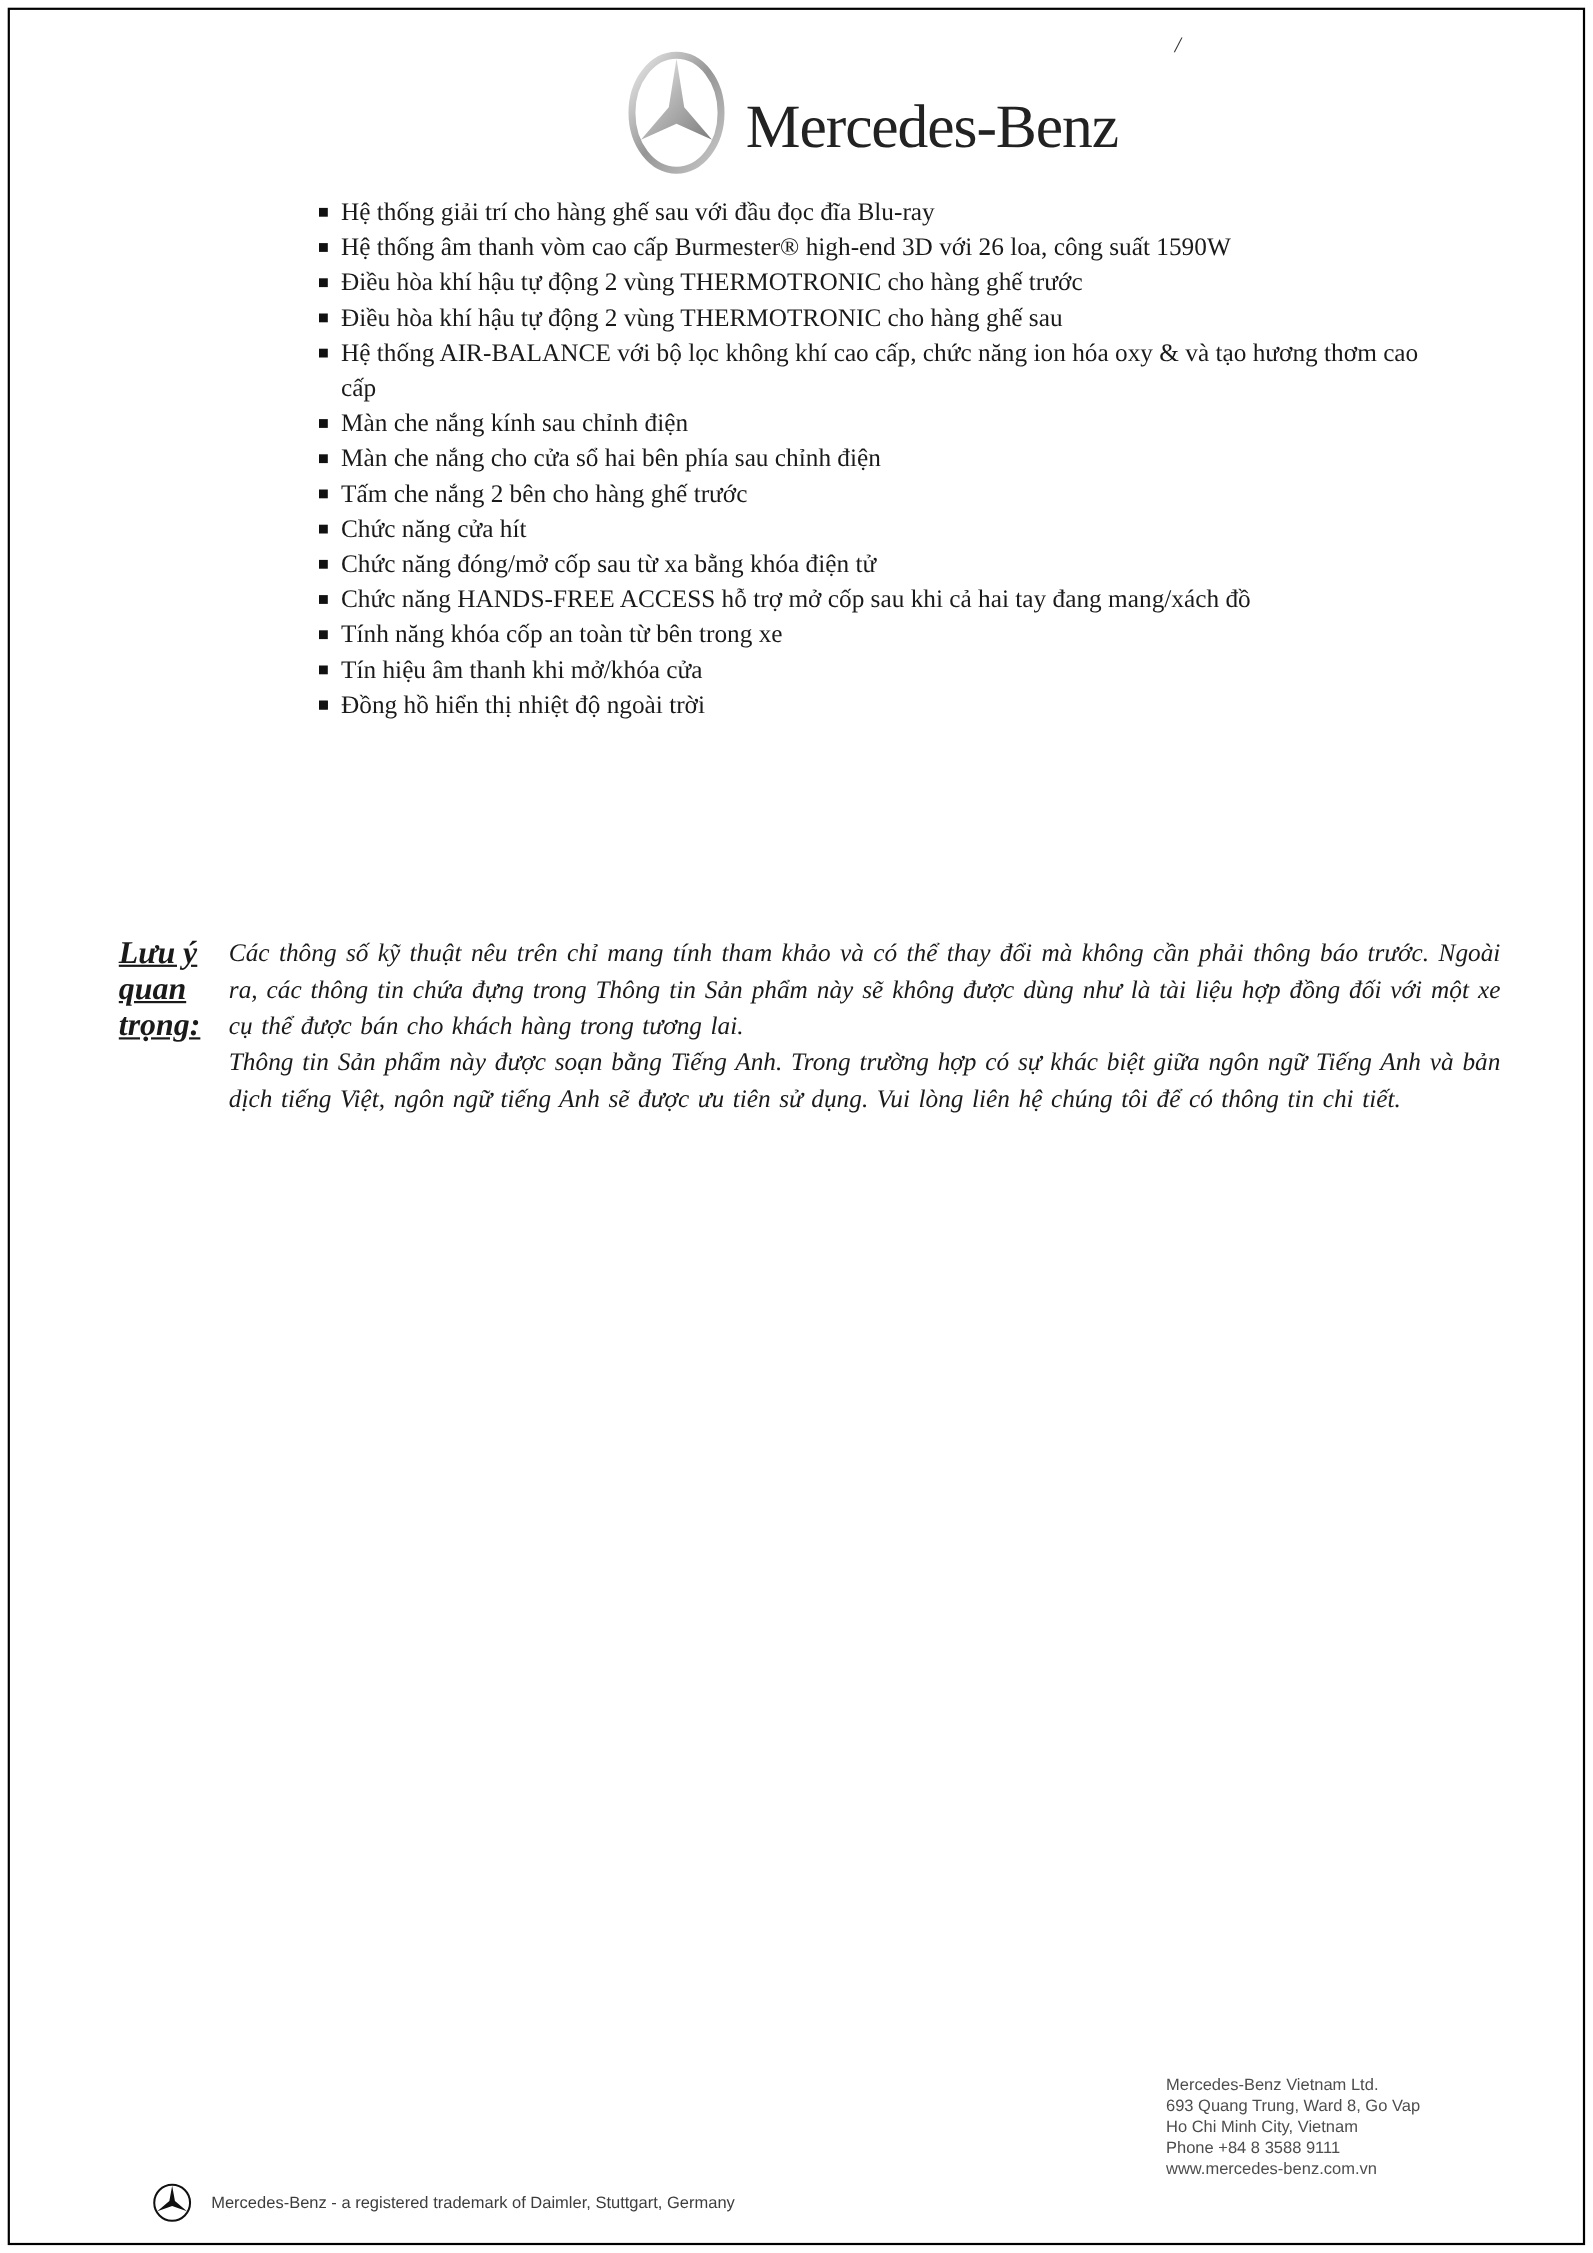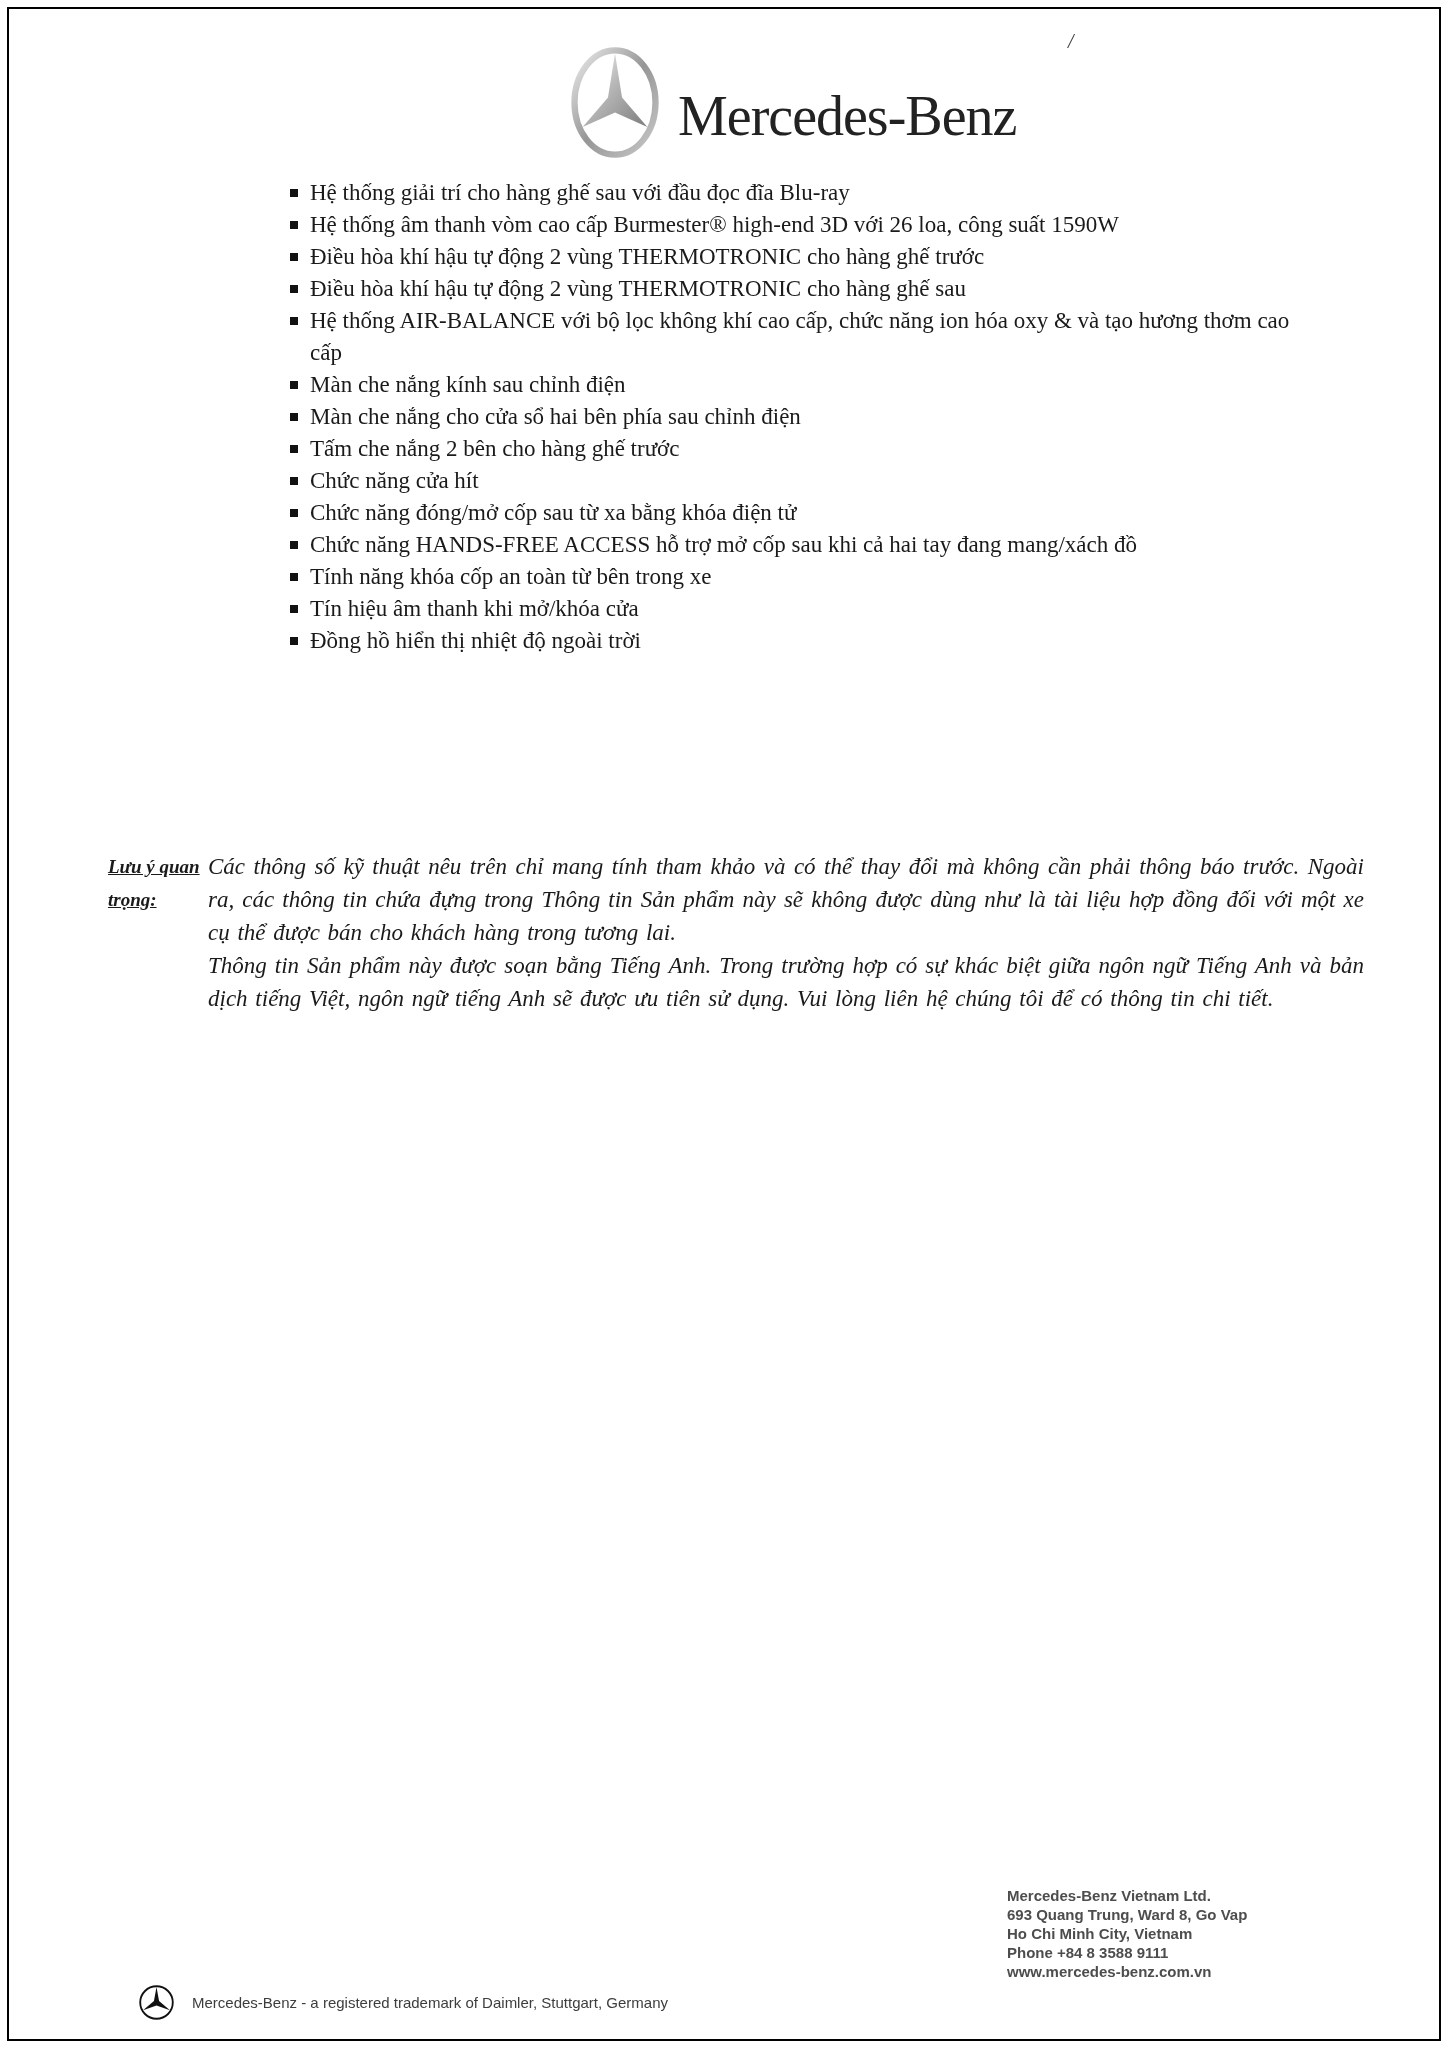--- a/index.html
+++ b/index.html
@@ -54,45 +54,44 @@
   .feature-list .bullet {
     position: absolute;
     left: 0; top: 12px;
     width: 8px; height: 8px;
     background: #111;
   }
   .note-label {
     position: absolute;
     left: 108px; top: 850px;
     width: 112px;
-    font-size: 19px;
+    font-size: 29px;
     line-height: 33px;
     font-weight: bold;
     font-style: italic;
     text-decoration: underline;
   }
   .note-text {
     position: absolute;
     left: 208px; top: 850px;
     width: 1156px;
     font-size: 23px;
     line-height: 33px;
     font-style: italic;
     text-align: justify;
     word-spacing: 2px;
   }
   .note-text p { margin: 0; }
   .footer-address {
     position: absolute;
-    left: 1007px; top: 1886px;
+    left: 1060px; top: 1886px;
     font-family: "Liberation Sans", sans-serif;
     font-size: 15px;
     line-height: 19px;
     color: #4d4d4d;
-    font-weight: bold;
   }
   .trademark-row {
     position: absolute;
     left: 138px; top: 1984px;
     display: flex;
     align-items: center;
     gap: 17px;
   }
   .trademark-star { width: 37px; height: 37px; }
   .trademark-text {

